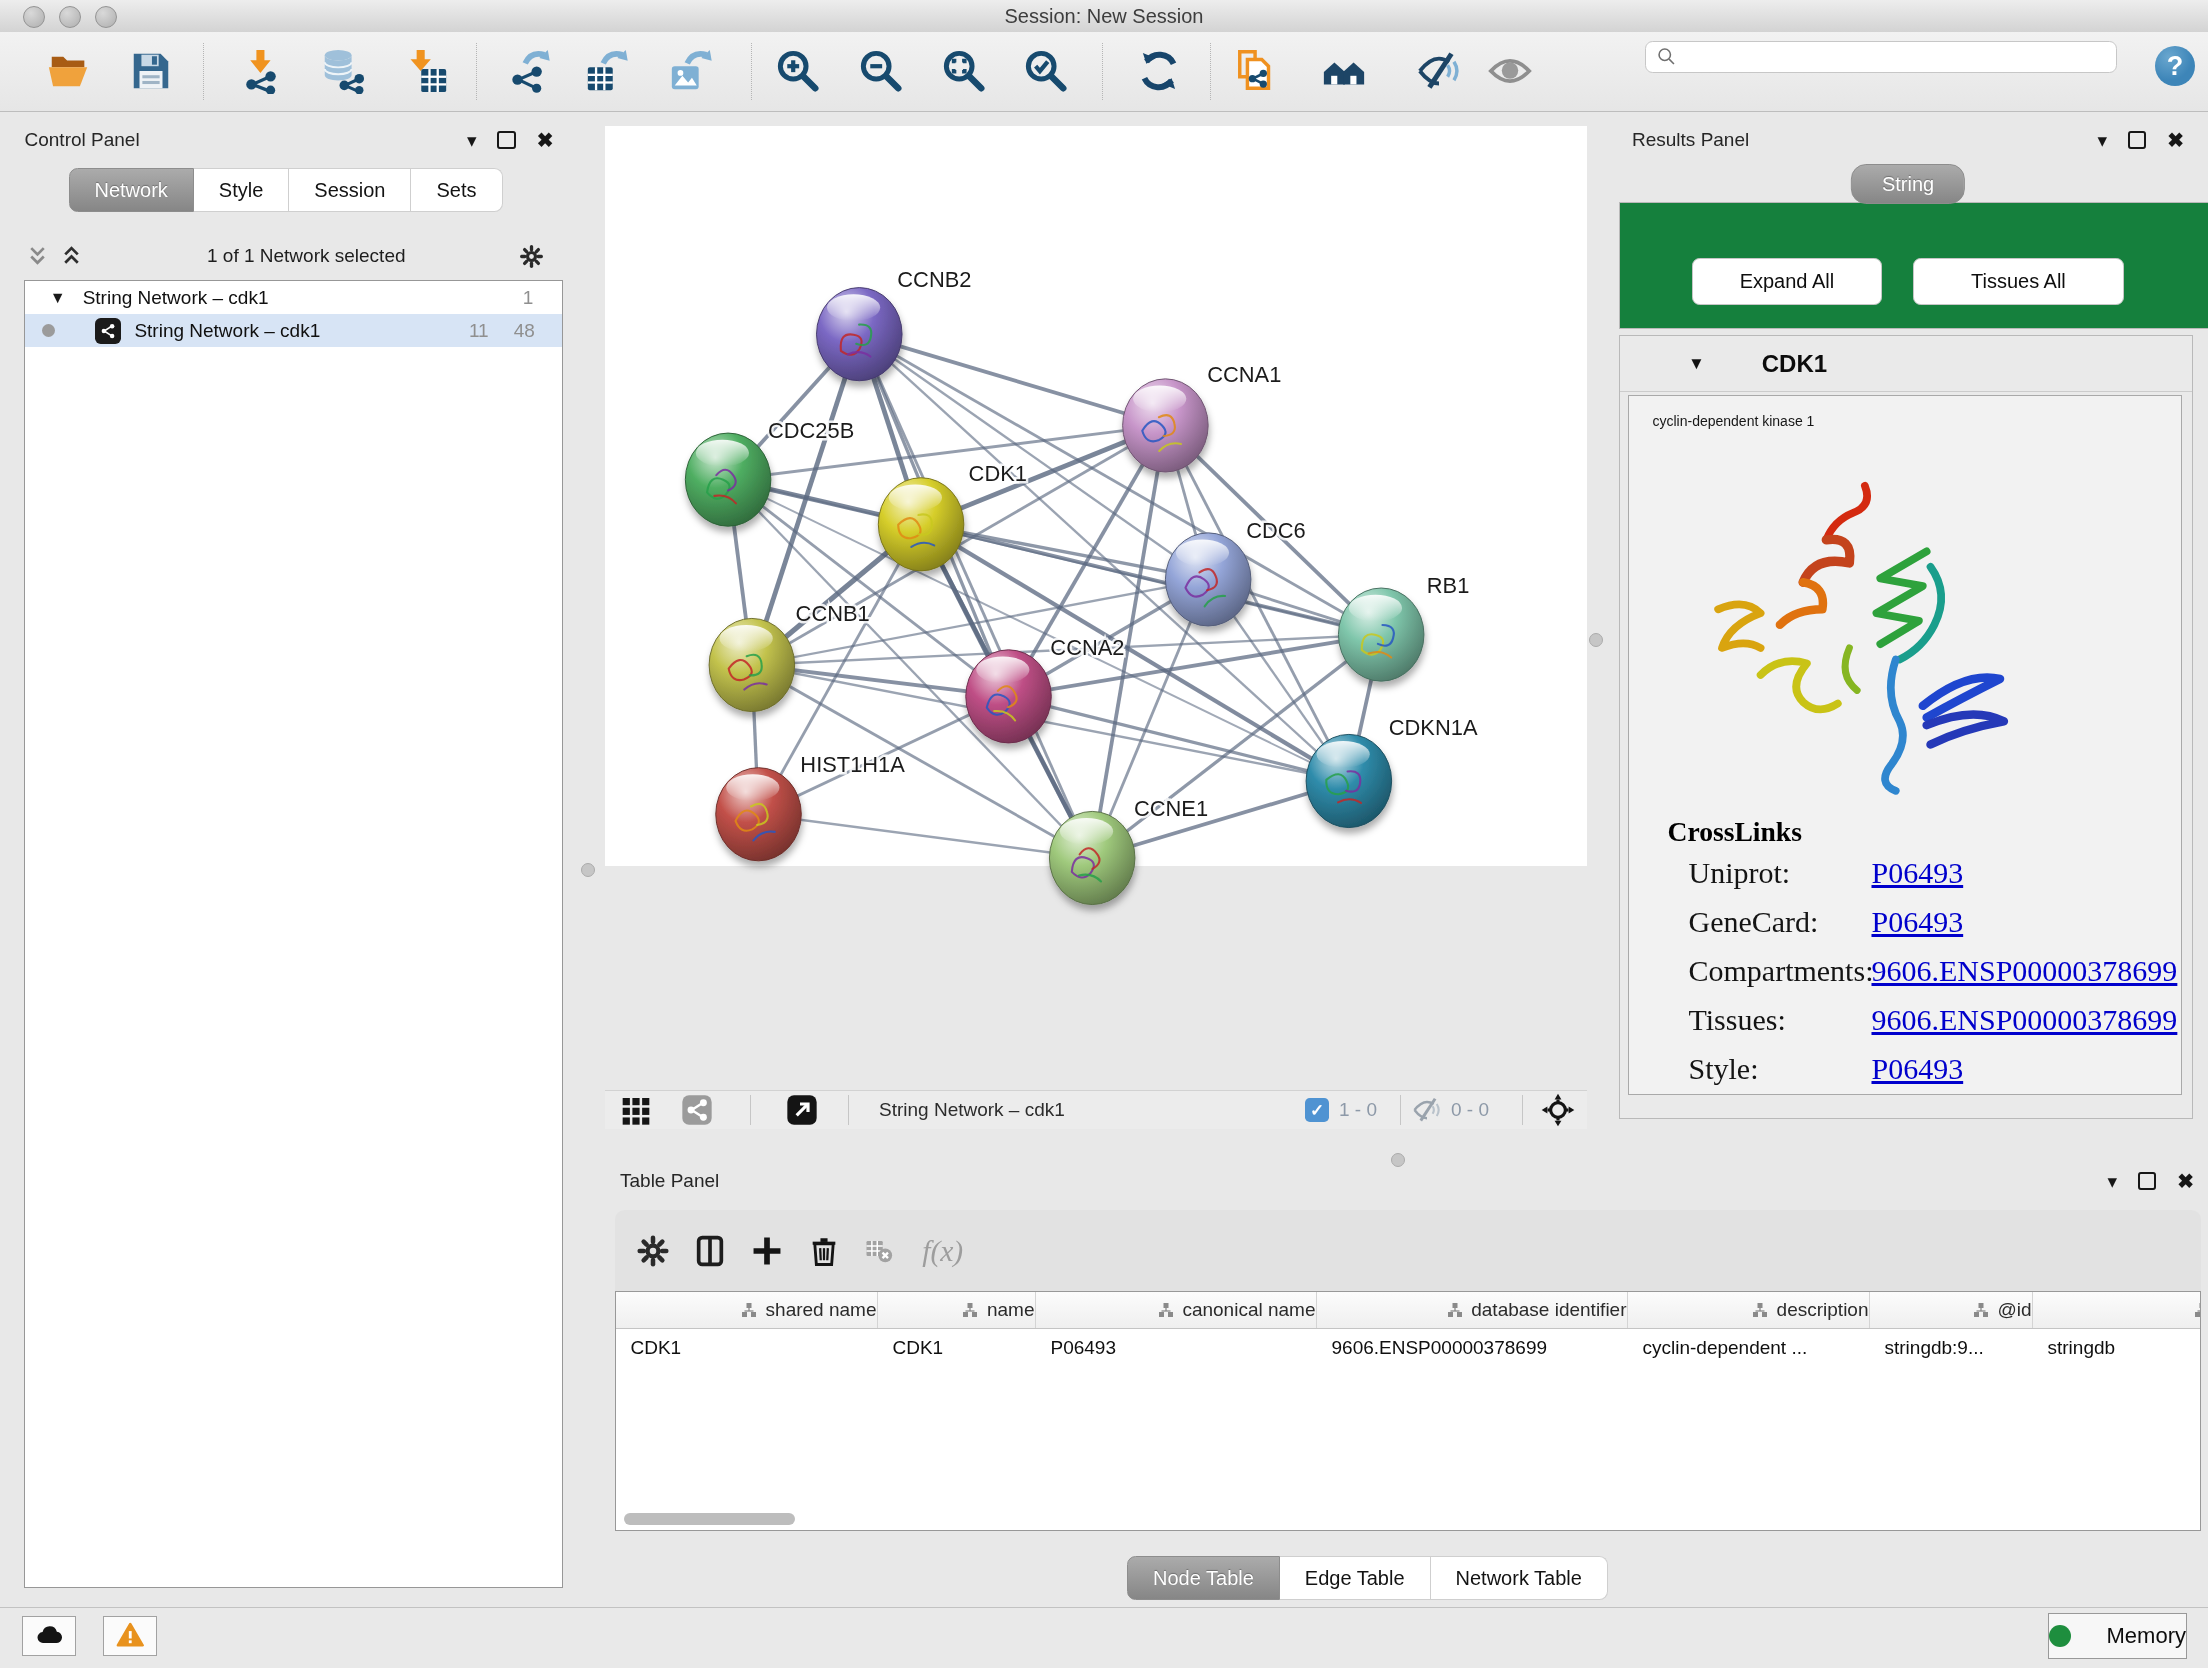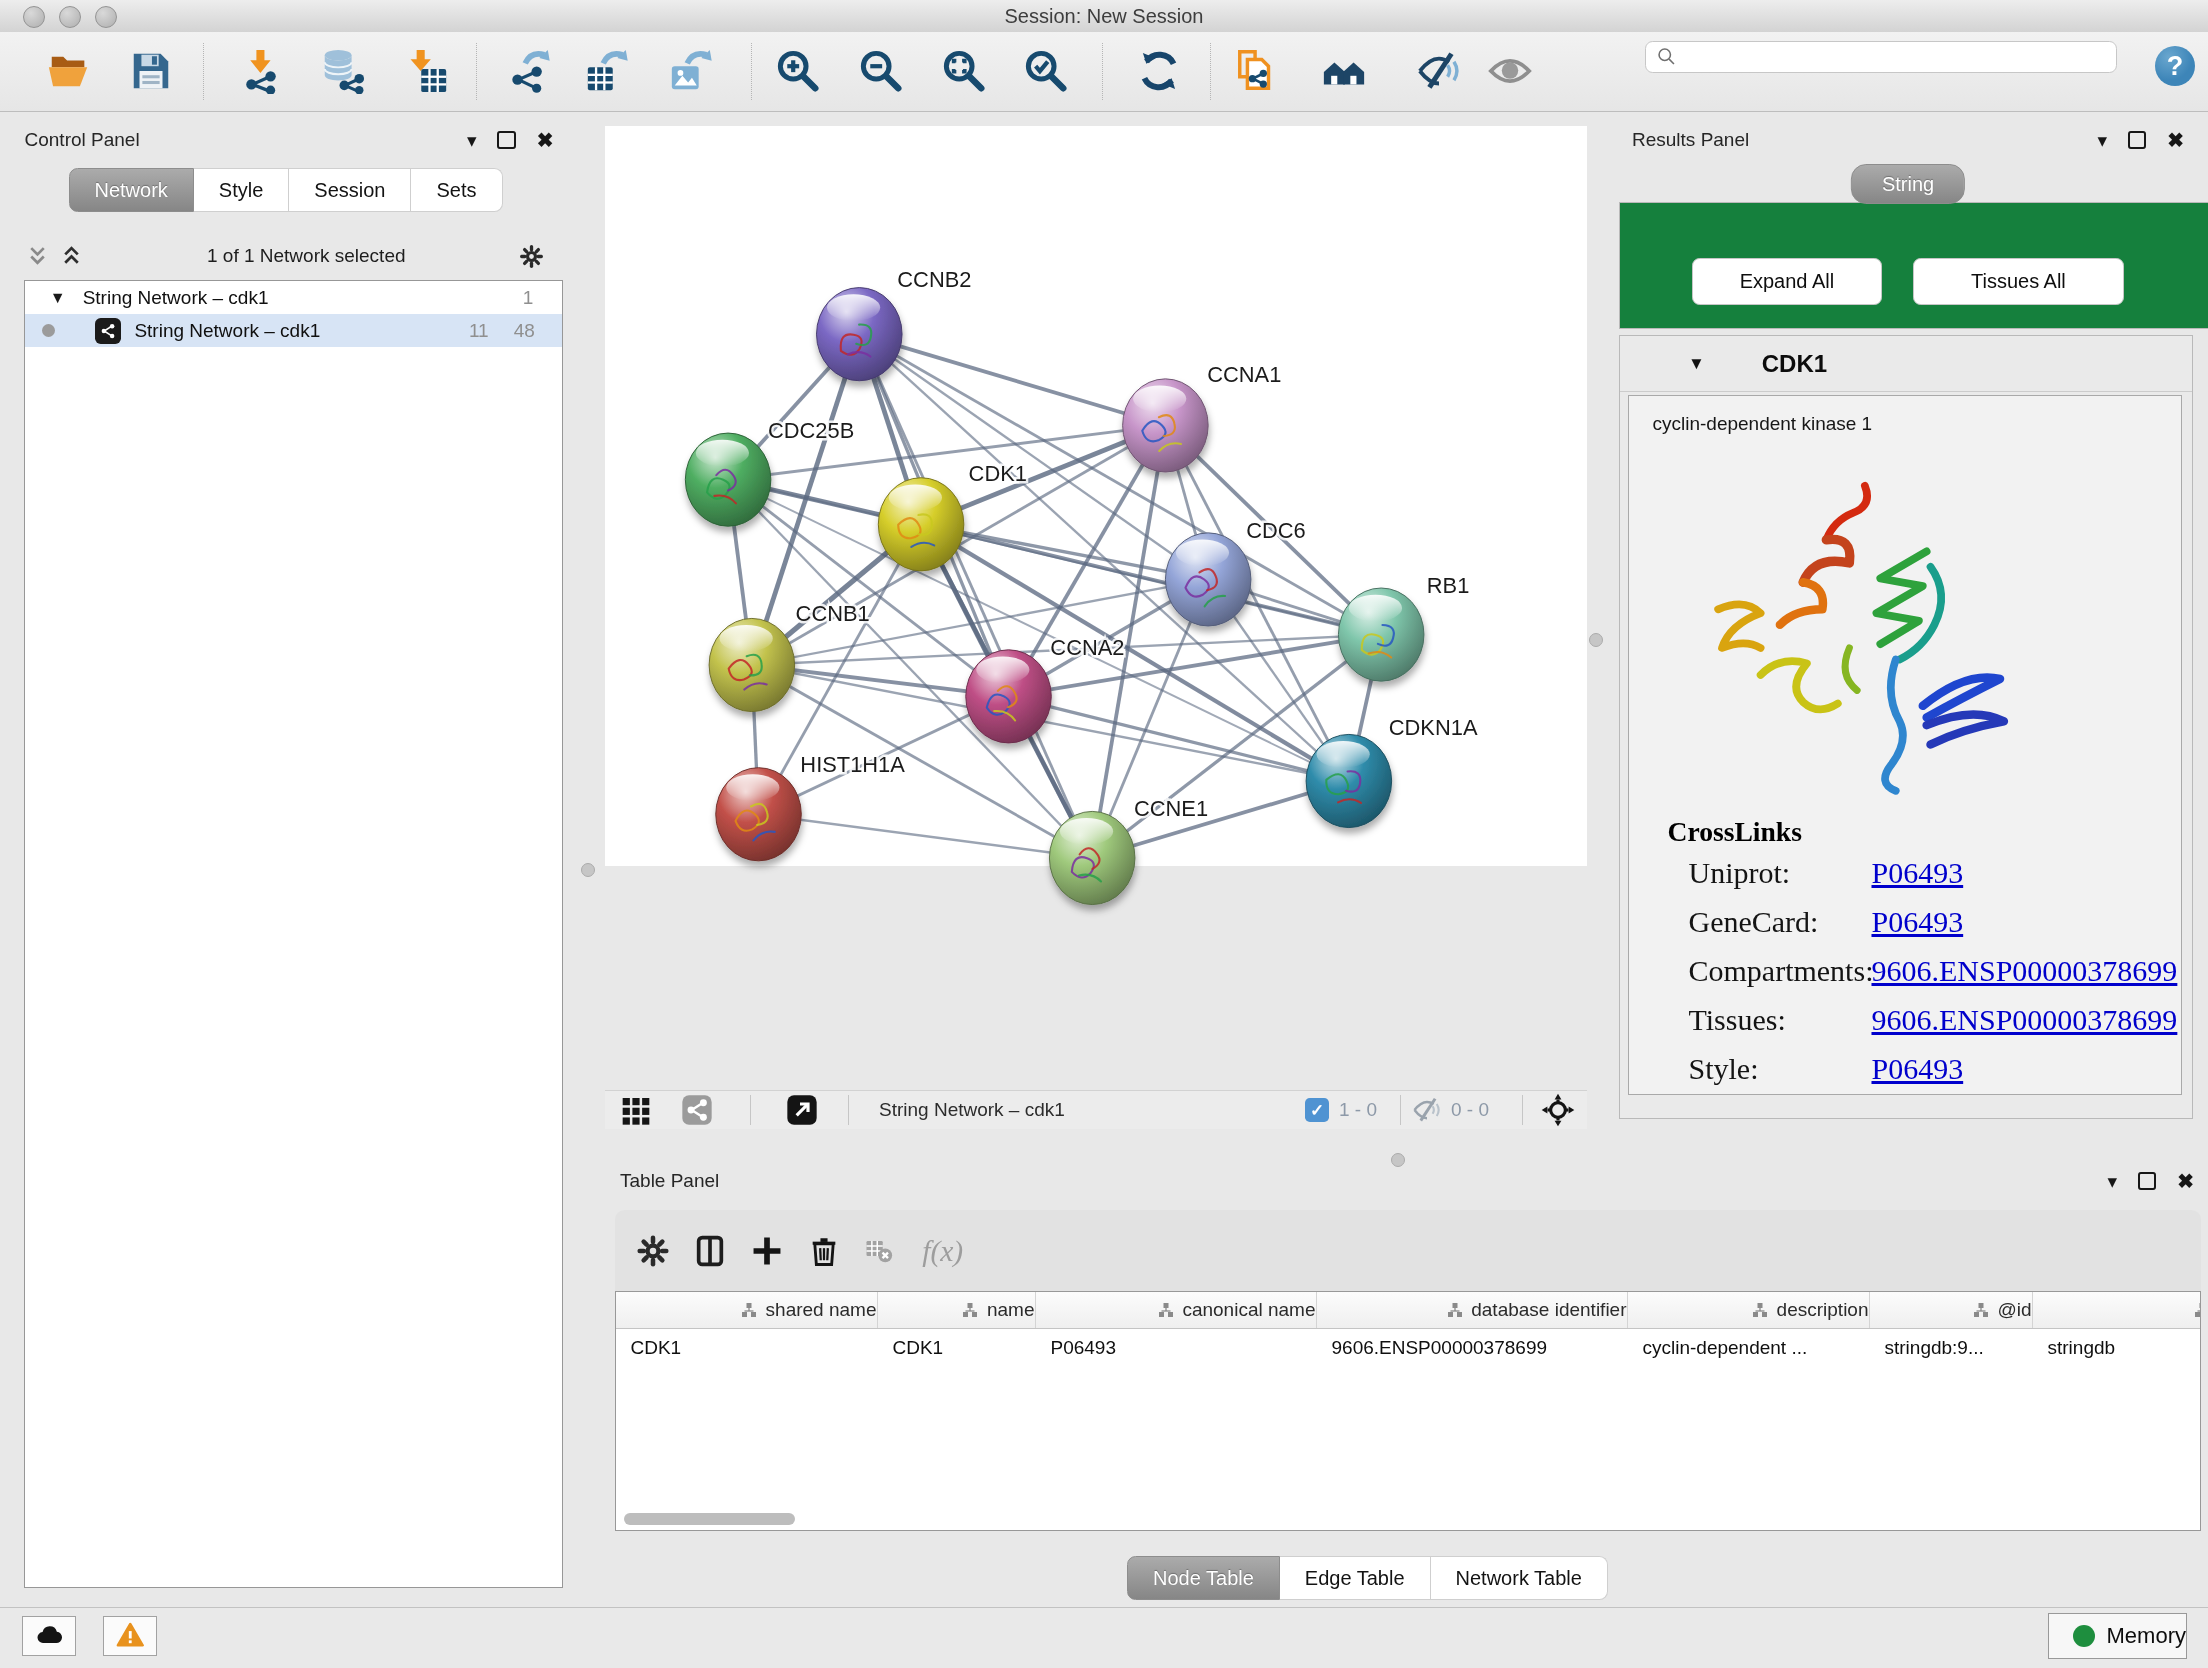--- a/index.html
+++ b/index.html
@@ -80,21 +80,21 @@
     border:1.9px solid #b9b9b9;box-sizing:border-box;}
   .rbtn{position:absolute;top:55px;height:45px;background:#fff;border:1.4px solid #c6c6c6;border-radius:7.6px;
     font-size:20px;color:#0e0e0e;display:flex;align-items:center;justify-content:center;}
   .rp-box2{position:absolute;left:1.9px;top:211px;width:574px;height:784px;background:#eaeaea;
     border:1.9px solid #b9b9b9;box-sizing:border-box;}
   .rp-box2-head{height:55px;display:flex;align-items:center;border-bottom:1px solid #cccccc;}
   .rp-box2-head .tri{margin-left:68px;font-size:17px;color:#111;}
   .rp-box2-head .pname{margin-left:57px;font-size:24px;font-weight:bold;color:#0c0c0c;}
   .rp-card{position:absolute;left:8.6px;top:59px;width:554px;height:700px;background:#f2f2f2;
     border:1.4px solid #a9a9a9;box-sizing:border-box;}
-  .rp-desc{padding:17px 0 0 23px;font-size:19px;color:#161616;}
+  .rp-desc{padding:17px 0 0 23px;font-size:14px;color:#161616;}
   .ribbon{position:absolute;left:23px;top:55px;width:418px;height:363px;}
   .cl-title{position:absolute;left:38px;top:420px;font-family:"Liberation Serif",serif;font-weight:bold;
     font-size:27.6px;color:#000;}
   .cl-rows{position:absolute;left:59px;top:460px;right:15px;}
   .cl-row{display:flex;height:49px;font-family:"Liberation Serif",serif;font-size:30px;color:#141414;}
   .cl-label{width:183px;flex:none;}
   .cl-link{color:#0000cc;text-decoration:underline;font-family:"Liberation Serif",serif;}
   
   .table-panel{position:absolute;left:605px;top:1165px;width:1604px;height:442px;}
   .tp-toolbar{position:absolute;left:9.5px;top:45px;width:1586px;height:82px;background:#e2e2e2;
@@ -110,21 +110,21 @@
   .td{padding-left:15px;flex:none;box-sizing:border-box;font-size:19px;color:#0f0f0f;
     white-space:nowrap;overflow:hidden;}
   .hscroll{position:absolute;left:8.6px;bottom:4.8px;width:171px;height:12.4px;background:#bdbdbd;border-radius:6.7px;}
   .tp-tabs{position:absolute;left:522px;top:391px;}
   
   .status{position:absolute;left:0;top:1607px;width:100%;height:61px;background:#e9e9e9;border-top:1px solid #c2c2c2;}
   .sbtn{position:absolute;top:7.6px;width:54px;height:40px;background:#fbfbfb;border:1.9px solid #a2a2a2;
     display:flex;align-items:center;justify-content:center;box-sizing:border-box;}
   .sbtn svg{width:28.5px;height:28.5px;}
   .membtn{position:absolute;right:21px;top:4.8px;width:139px;height:46px;background:#f7f7f7;border:1.9px solid #999;
-    display:flex;align-items:center;justify-content:flex-end;gap:11.4px;font-size:22px;color:#0d0d0d;box-sizing:border-box;}
+    display:flex;align-items:center;justify-content:space-between;gap:11.4px;font-size:22px;color:#0d0d0d;box-sizing:border-box;}
   .memdot{width:22px;height:22px;border-radius:50%;background:#1e8e3e;}
 </style>
 </head>
 <body>
 
 <div class="app">
 
   <div class="titlebar">
     <span class="light" style="left:23px"></span>
     <span class="light" style="left:59px"></span>

